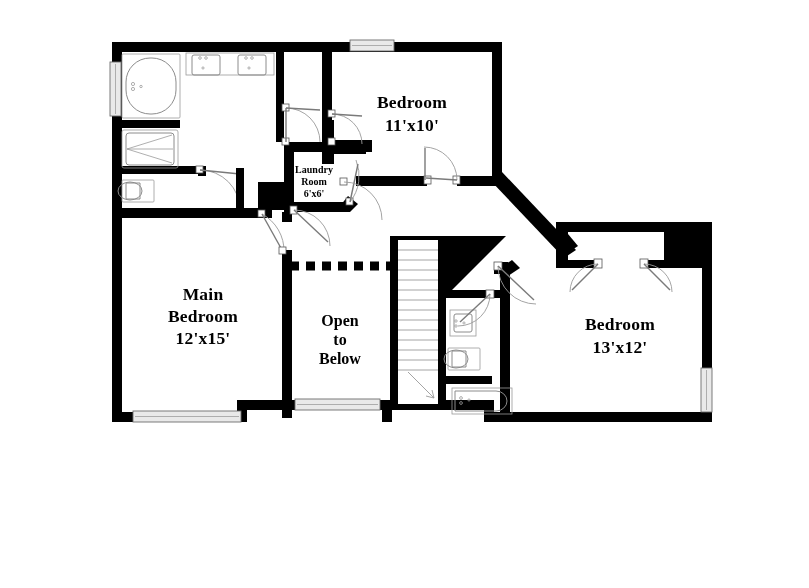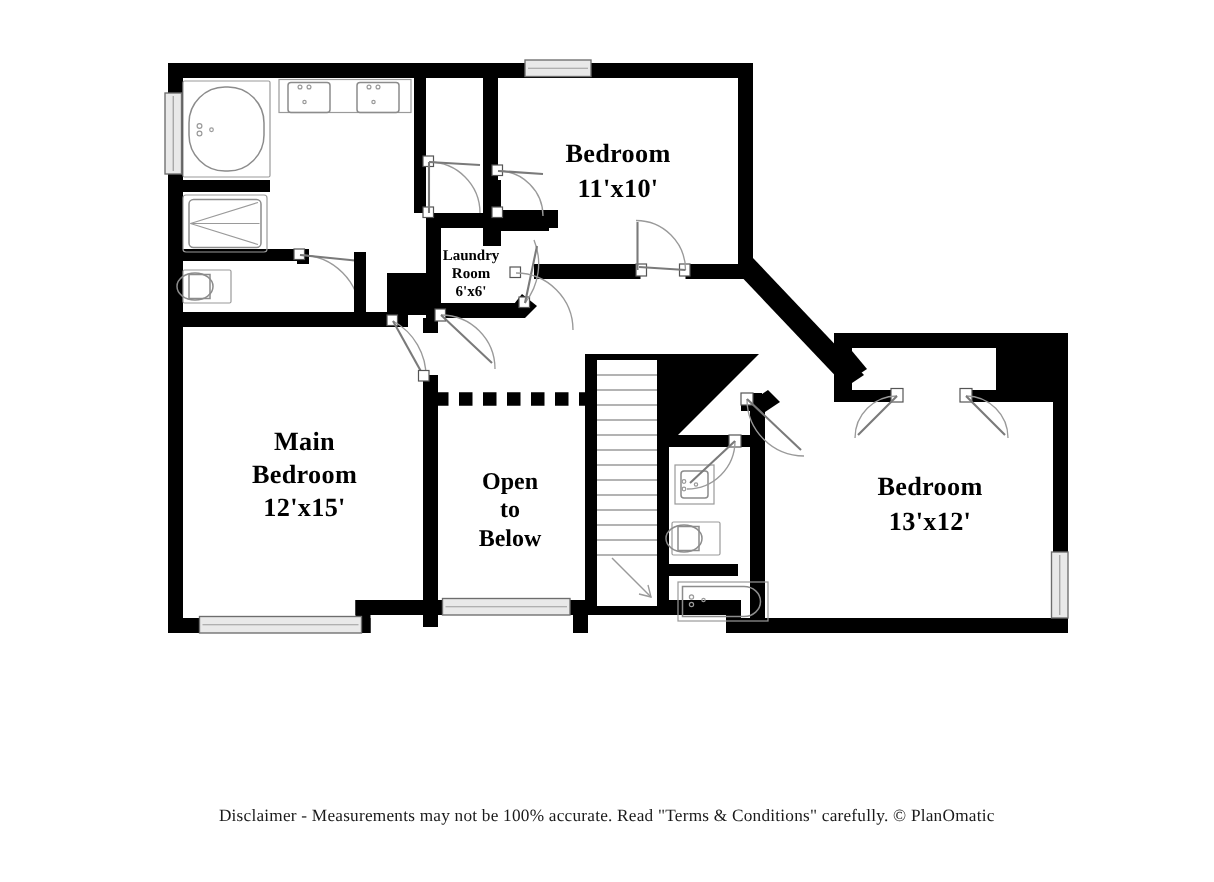--- a/index.html
+++ b/index.html
@@ -415,15 +415,14 @@
       <text class="room-label label-lg" x="620" y="326">Bedroom</text>
       <text class="room-label label-lg" x="620" y="349">13'x12'</text>
 
       <text class="room-label label-sm" x="314" y="171">Laundry</text>
       <text class="room-label label-sm" x="314" y="183">Room</text>
       <text class="room-label label-sm" x="314" y="195">6'x6'</text>
     </g>
 
   </svg>
 
-  <div class="disclaimer">Disclaimer - Measurements may not be 100% accurate. Read "Terms &amp; Conditions" carefully. © PlanOmatic</div>
 
 </div>
 
 </body></html>

